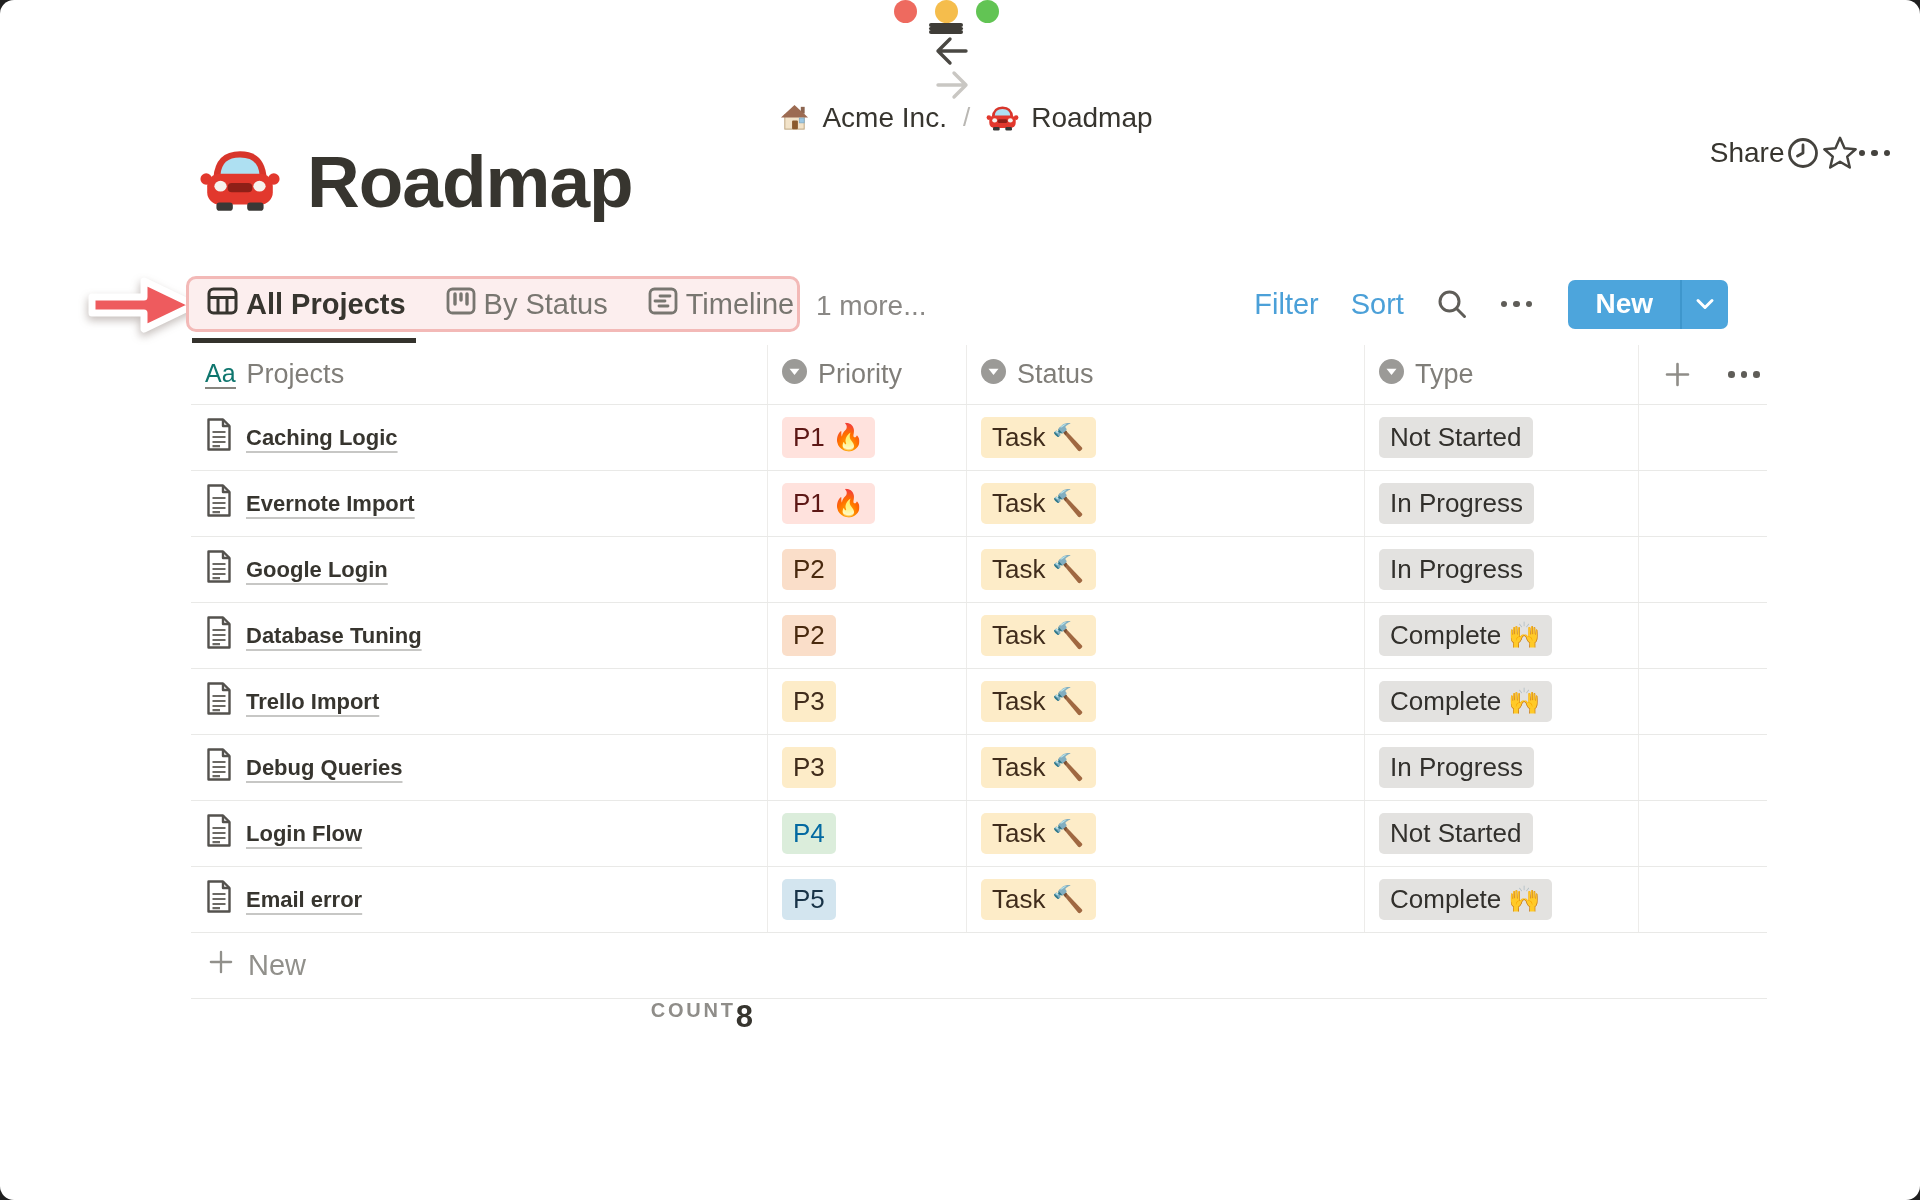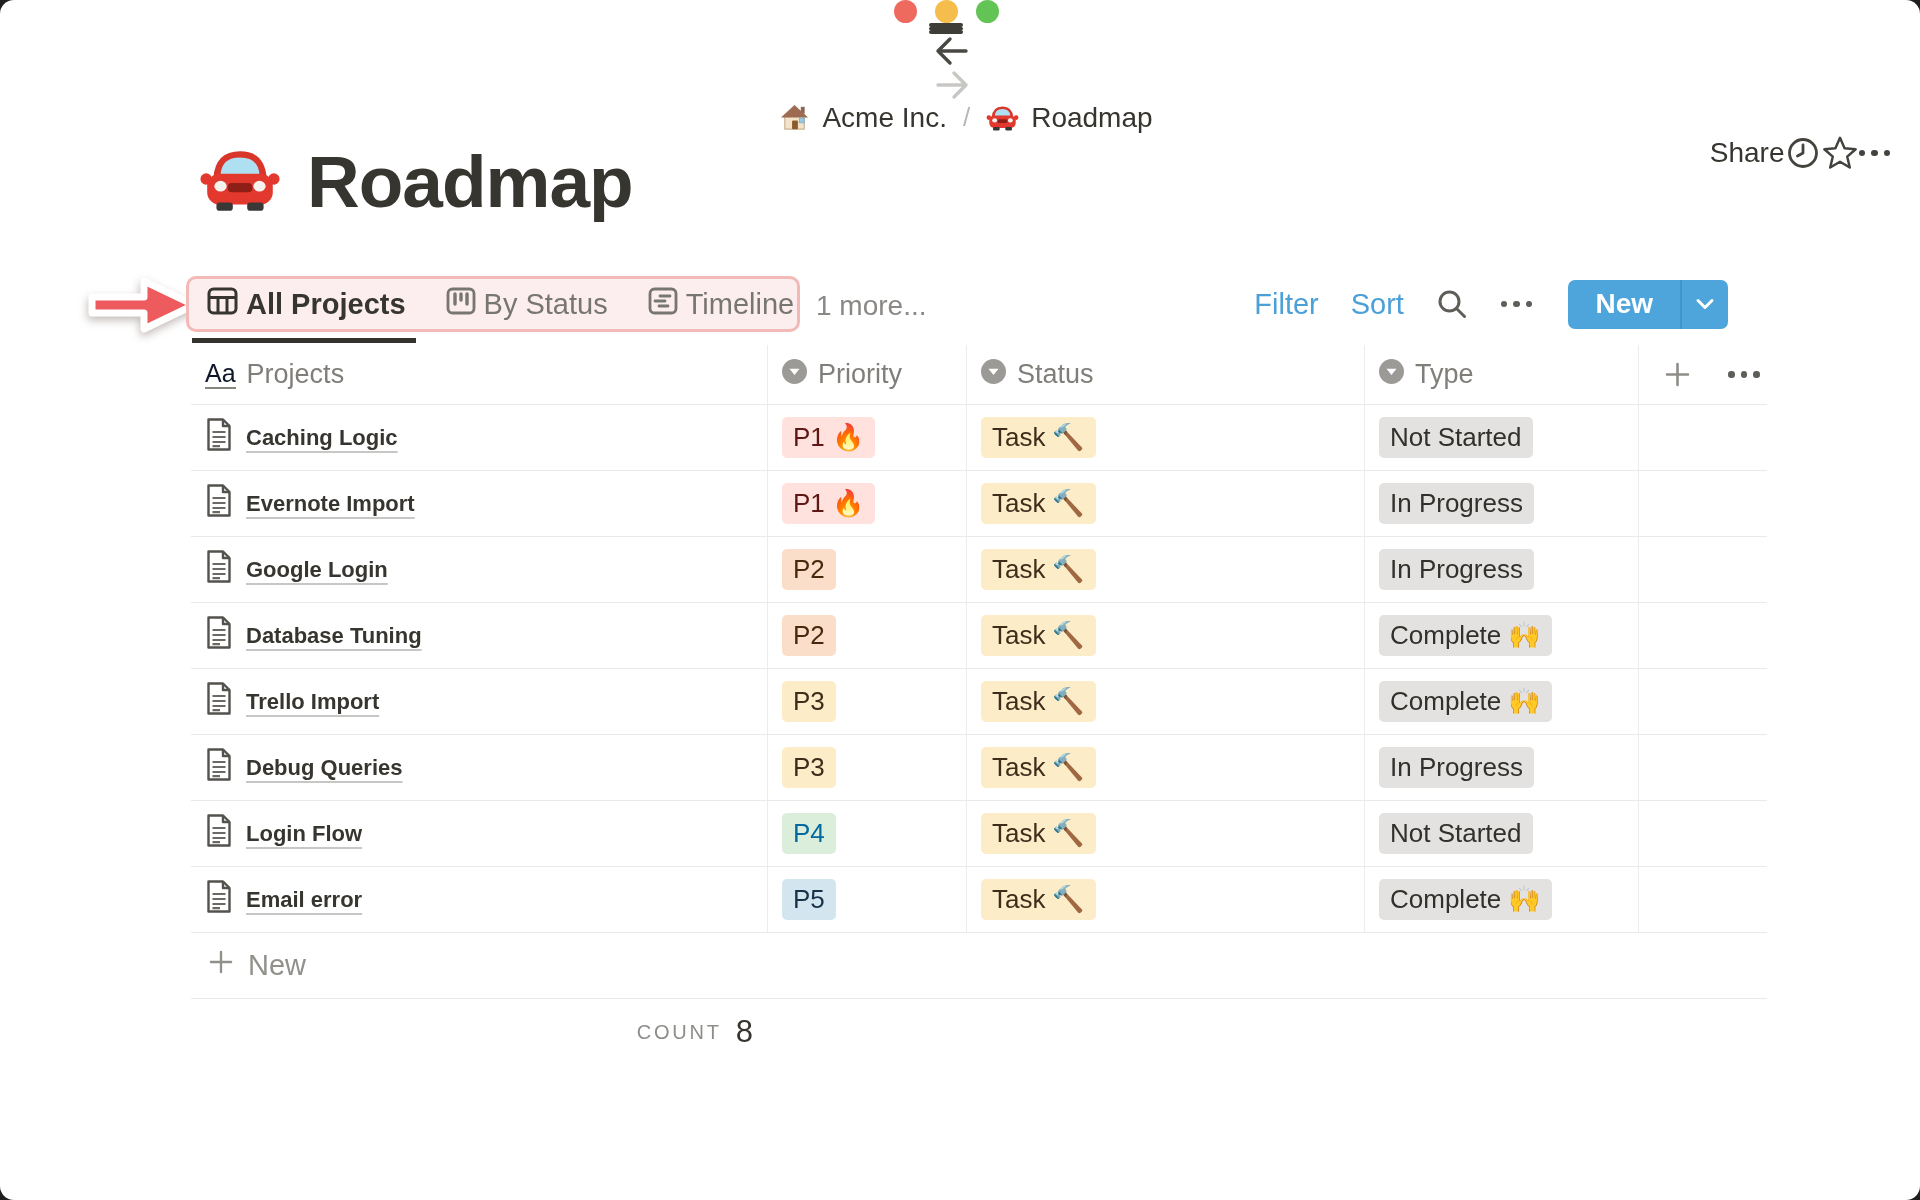--- a/index.html
+++ b/index.html
@@ -44,35 +44,35 @@
   .new-btn { display:flex; align-items:stretch; height:49px; background:#4DA5DC; border-radius:7px; overflow:hidden; margin-left:4px; cursor:pointer; }
   .new-main { display:flex; align-items:center; padding:0 27px; color:#fff; font-size:28px; font-weight:700; }
   .new-split { width:2px; background:#3E96CC; }
   .new-chev { width:46px; display:flex; align-items:center; justify-content:center; }
   
   .table { position:absolute; left:191px; top:345px; width:1576px; }
   .thead, .trow { display:grid; grid-template-columns:576px 199px 398px 274px 129px; }
   .thead { height:60px; border-bottom:1px solid #E9E9E7; color:#807E79; font-size:27px; }
   .th { display:flex; align-items:center; gap:11px; padding-left:14px; height:100%; cursor:pointer; }
   .bl { border-left:1px solid #EDECEA; }
-  .aa-icon { font-size:25px; line-height:1.05; border-bottom:2.6px solid #87857F; padding-bottom:1px; color:#0f172a; }
+  .aa-icon { font-size:25px; line-height:1.05; border-bottom:2.6px solid #87857F; padding-bottom:1px; color:#0f766e; }
   .th-extra { display:flex; align-items:center; gap:36px; padding-left:24px; height:100%; color:#8F8D88; }
   .trow { height:66px; border-bottom:1px solid #E9E9E7; }
   .td { display:flex; align-items:center; padding-left:14px; height:100%; }
   .td-title { gap:13px; font-size:22px; font-weight:600; color:#37352F; cursor:pointer; }
   .td-title .ptxt { text-decoration:underline; text-decoration-color:rgba(55,53,47,0.28); text-decoration-thickness:2px; text-underline-offset:6px; }
   .tag { font-size:26px; line-height:1.25; padding:4px 11px; border-radius:5px; white-space:nowrap; }
   .tag-red    { background:#FFE2DD; color:#5D1715; }
   .tag-orange { background:#FADEC9; color:#49290E; }
   .tag-yellow { background:#FDECC8; color:#402C1B; }
   .tag-green  { background:#DBEDDB; color:#0369a1; }
   .tag-blue   { background:#D3E5EF; color:#183347; }
   .tag-gray   { background:#E3E2E0; color:#32302C; }
   .newrow { height:66px; display:flex; align-items:center; gap:13px; padding-left:16px; color:#91908B; font-size:29px; border-bottom:1px solid #E9E9E7; cursor:pointer; }
-  .countrow { width:576px; height:66px; display:flex; align-items:center; justify-content:flex-end; gap:14px; padding-right:14px; }
+  .countrow { width:576px; height:66px; display:flex; justify-content:flex-end; padding-right:14px;font-weight:bold; }
   .count-label { font-size:20px; letter-spacing:2.8px; color:#8F8D89; }
   .count-value { font-size:31px; color:#37352F; }
 </style>
 </head>
 <body>
 
 <div class="window">
 
   <header class="topbar">
     <div class="lights">

